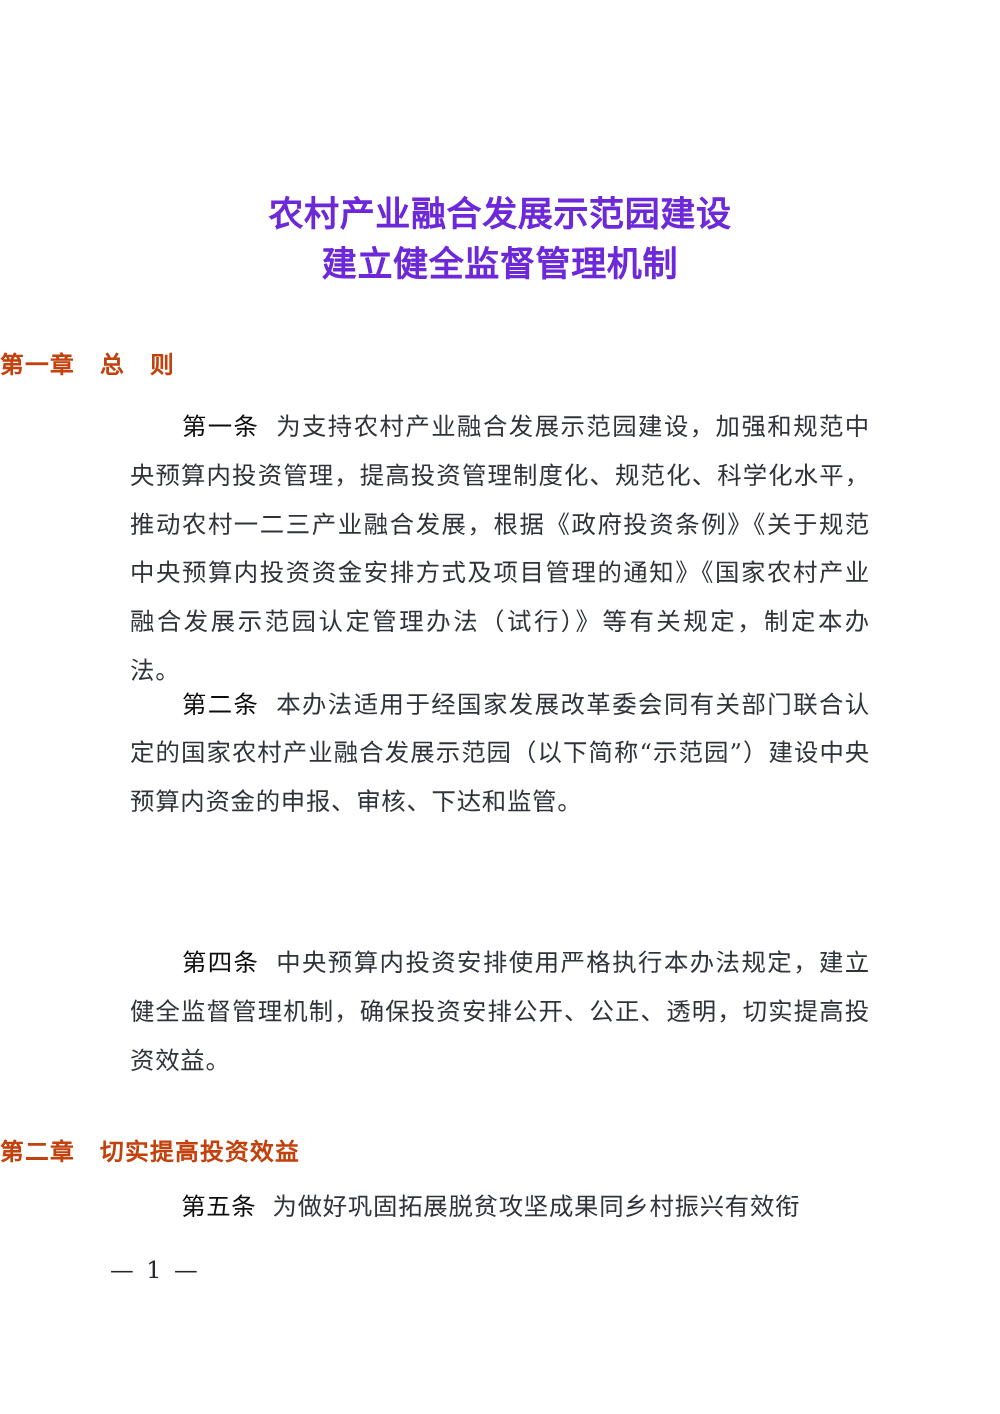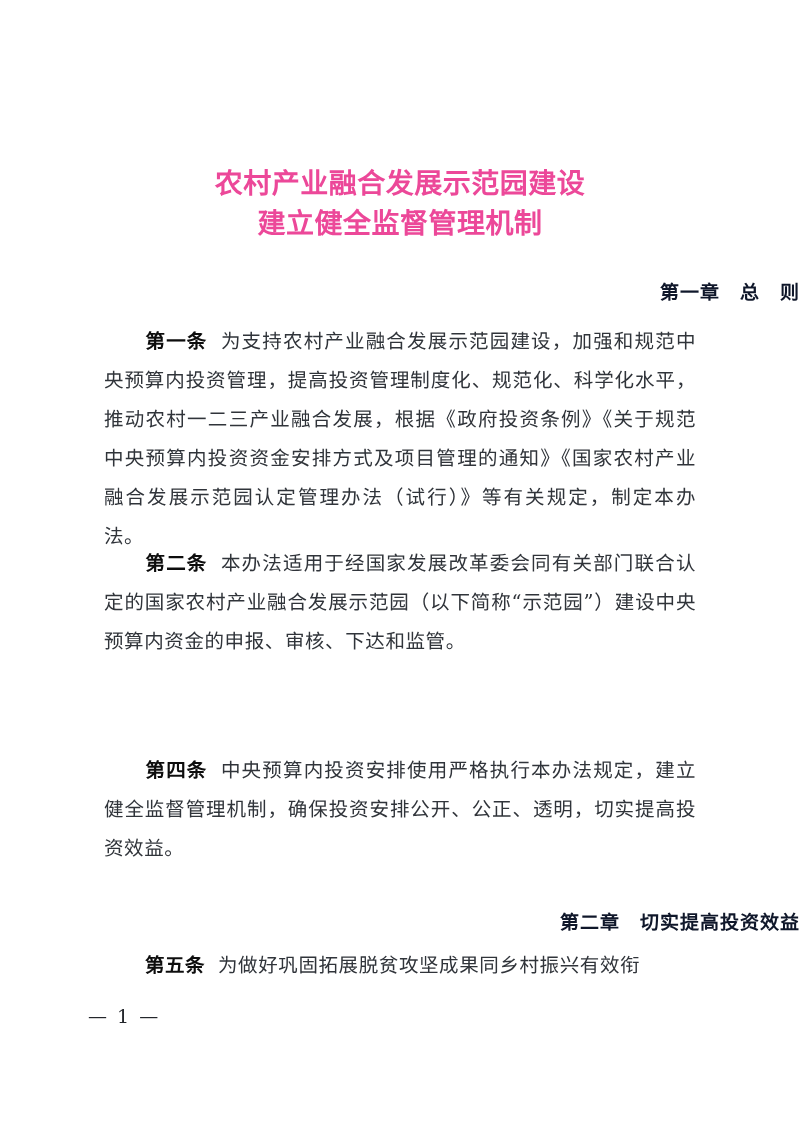--- a/index.html
+++ b/index.html
@@ -26,40 +26,39 @@
     position: absolute;
     top: 152px;
     left: 0;
     width: 800px;
     text-align: center;
     font-family: "DejaVu Serif", "Liberation Serif", serif;
     font-weight: bold;
     font-size: 28px;
     line-height: 40px;
     letter-spacing: 0.5px;
-    color: #ec4899;
-    margin-top: 12px;
+    color: #6d28d9;
   }
   .doc-title .title-line {
     display: block;
     white-space: nowrap;
   }
 
   
   .chapter-heading {
     position: absolute;
     left: 0;
     width: 800px;
-    text-align: right;
+    text-align: left;
     font-family: "DejaVu Sans", "Liberation Sans", sans-serif;
     font-weight: bold;
     font-size: 19px;
     line-height: 28px;
     letter-spacing: 1px;
-    color: #0f172a;
+    color: #c2410c;
     white-space: pre;
   }
   #chapter-1 { top: 278px; }
   #chapter-2 { top: 908px; }
 
   
   .article {
     position: absolute;
     left: 104px;
     width: 592px;
@@ -68,21 +67,21 @@
     line-height: 39px;
     color: #30343a;
     text-align: justify;
     text-justify: inter-ideograph;
     text-align-last: left;
     letter-spacing: 0.6px;
     word-break: break-all;
   }
   .article .art-label {
     font-family: "DejaVu Sans", "Liberation Sans", sans-serif;
-    font-weight: bold;
+    font-weight: normal;
     color: #0d0d0d;
     letter-spacing: 0.5px;
   }
   .article .indent {
     display: inline-block;
     width: 41px;
   }
   .article .label-gap {
     display: inline-block;
     width: 13px;

